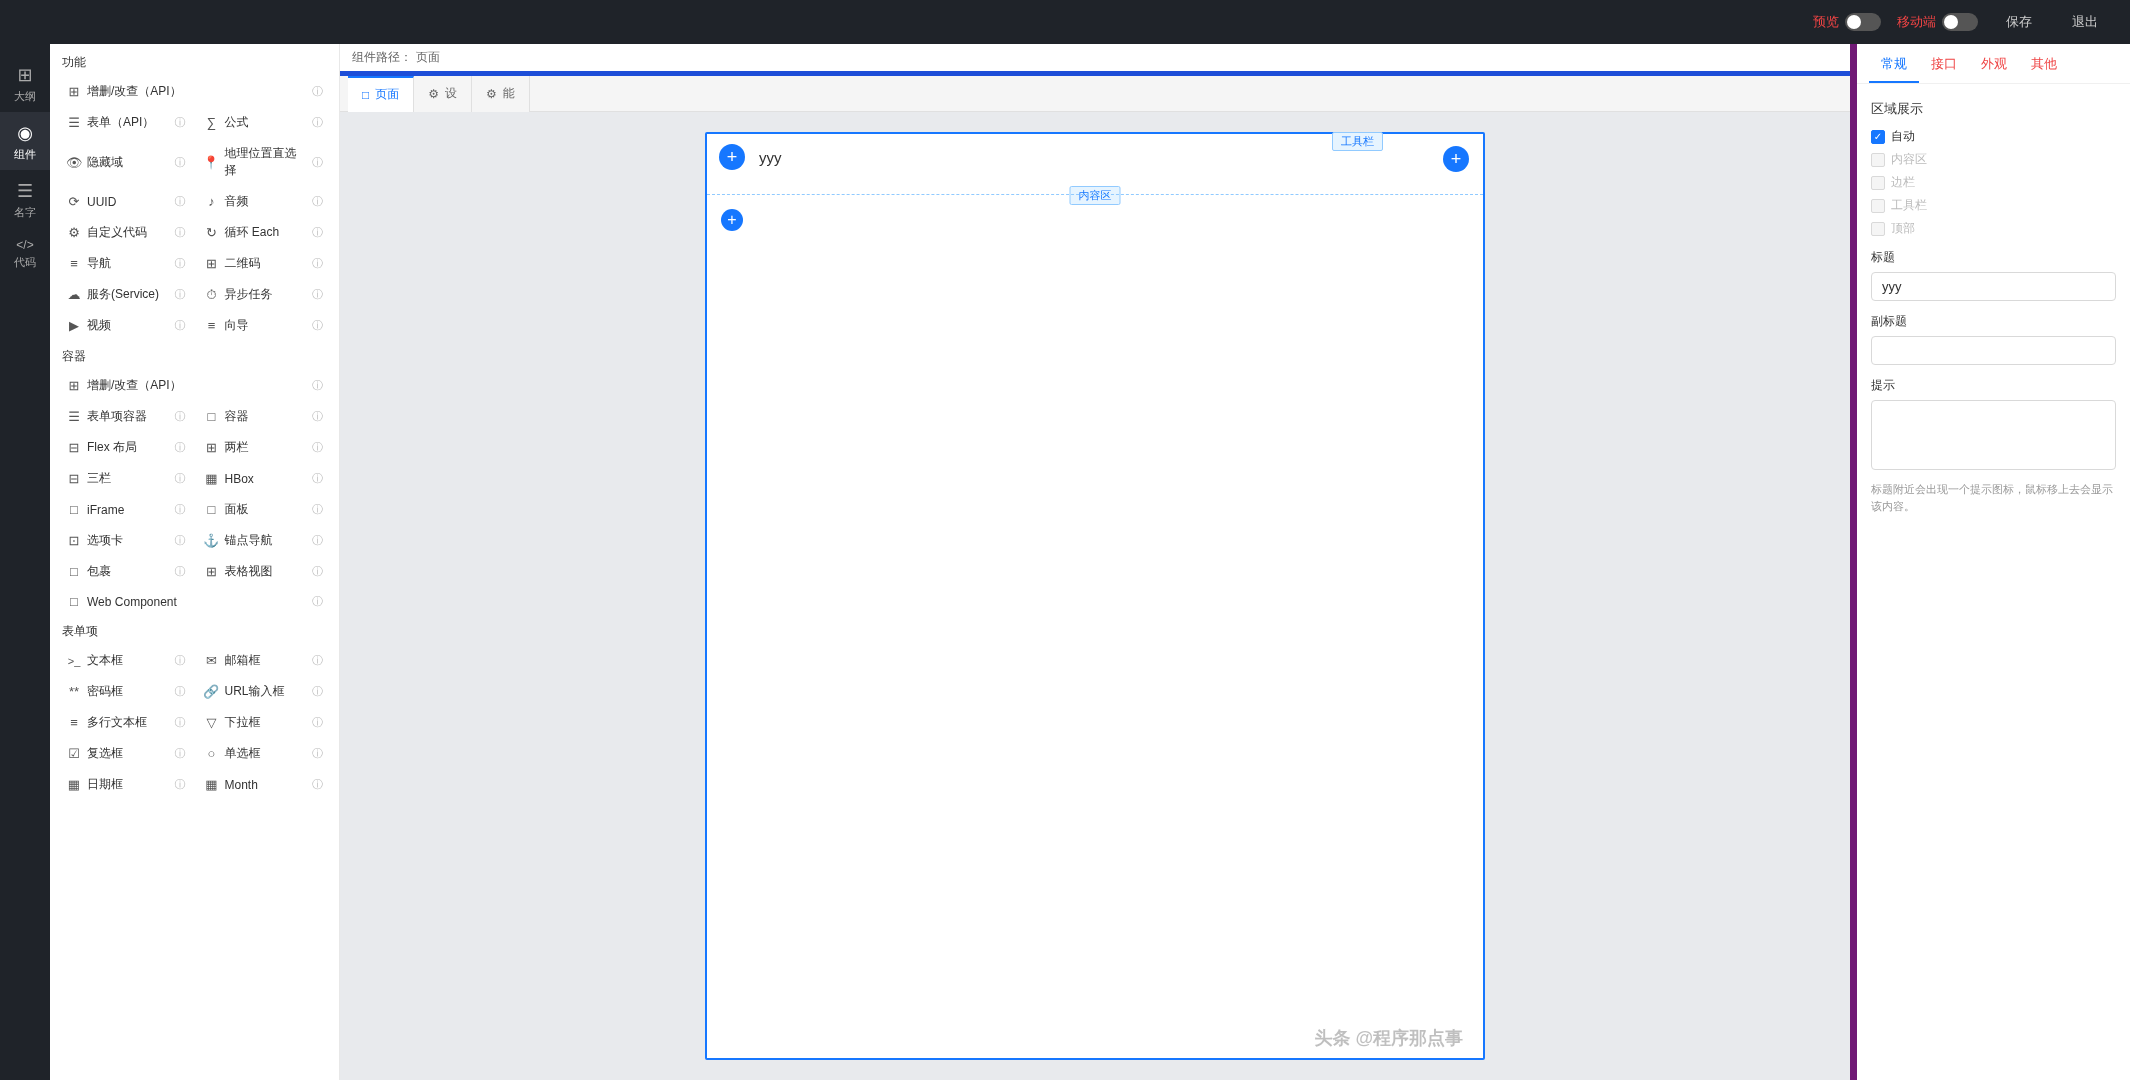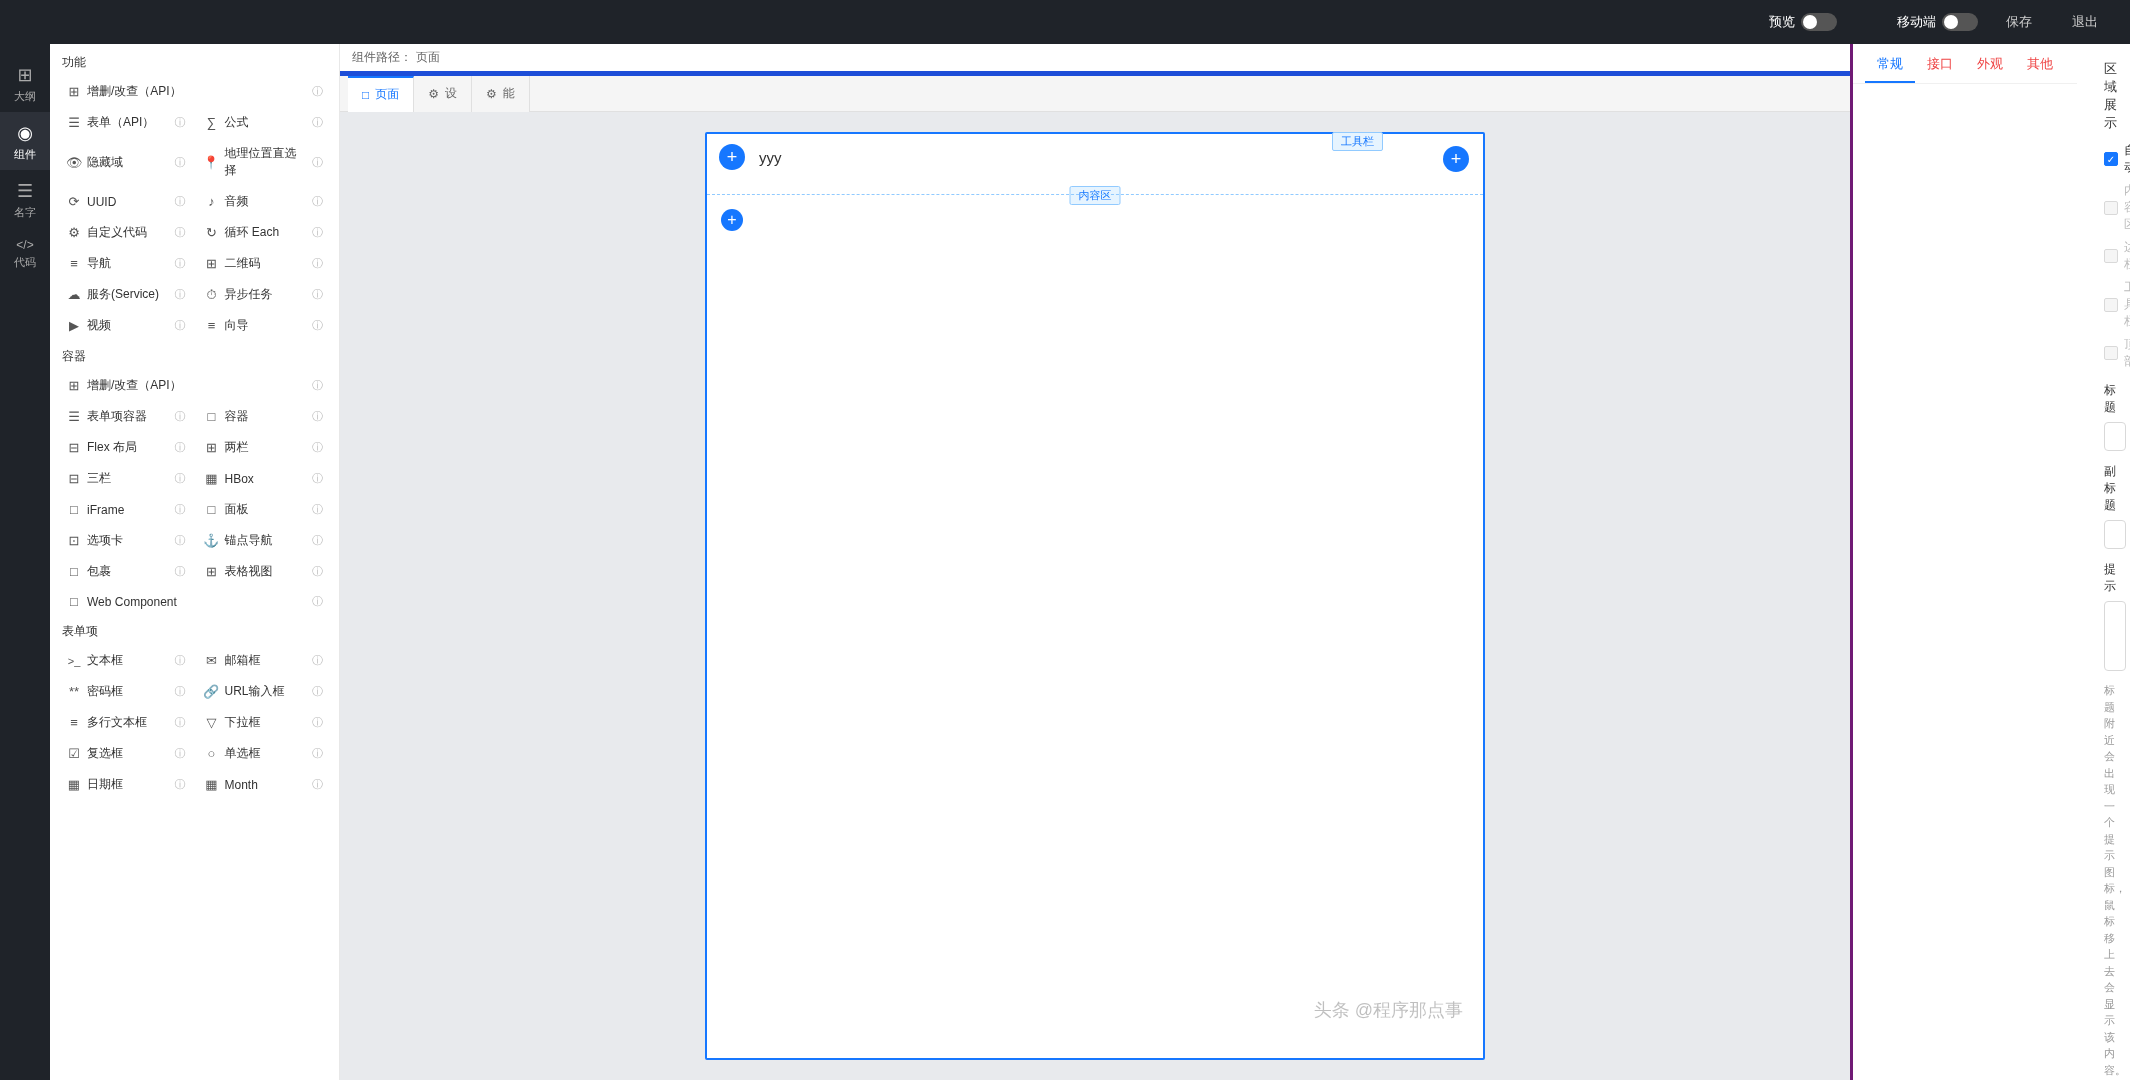--- a/index.html
+++ b/index.html
@@ -10,21 +10,21 @@
       background: #1f2329;
       height: 44px;
       display: flex;
       align-items: center;
       justify-content: flex-end;
       padding: 0 20px;
       gap: 16px;
       flex-shrink: 0;
     }
     .topbar-left { flex: 1; }
-    .topbar-item { display: flex; align-items: center; gap: 6px; color: #ffffff; font-size: 13px; margin-left: 44px; }
+    .topbar-item { display: flex; align-items: center; gap: 6px; color: #ef4444; font-size: 13px; }
     .toggle-switch {
       width: 36px; height: 18px; background: #555; border-radius: 9px; position: relative; cursor: pointer;
     }
     .toggle-knob {
       width: 14px; height: 14px; background: #fff; border-radius: 50%; position: absolute; top: 2px; left: 2px; transition: left 0.2s;
     }
     .topbar-btn {
       color: #ccc; font-size: 13px; cursor: pointer; padding: 4px 12px; border-radius: 4px;
     }
 
@@ -245,36 +245,35 @@
     }
     .add-btn-small {
       width: 22px; height: 22px; background: #1677ff; border-radius: 50%;
       display: flex; align-items: center; justify-content: center;
       color: #fff; font-size: 16px; cursor: pointer; font-weight: 300;
     }
 
     
     .watermark {
       position: absolute;
-      bottom: 36px;
+      bottom: 8px;
       right: 20px;
       font-size: 18px;
       color: rgba(0,0,0,0.25);
-      font-weight: normal;
+      font-weight: bold;
     }
 
     
     .right-panel {
       width: 280px;
       background: #fff;
-      border-left: 3px solid #701a75;
-      display: flex;
-      flex-direction: row;
+      border-left: 7px solid #701a75;
+      display: flex;
+      flex-direction: column;
       flex-shrink: 0;
-      gap: 13px;
     }
     .right-tabs {
       display: flex;
       border-bottom: 1px solid #f0f0f0;
       padding: 0 12px;
       height: 40px;
       align-items: flex-end;
     }
     .right-tab {
       padding: 0 12px 8px;

